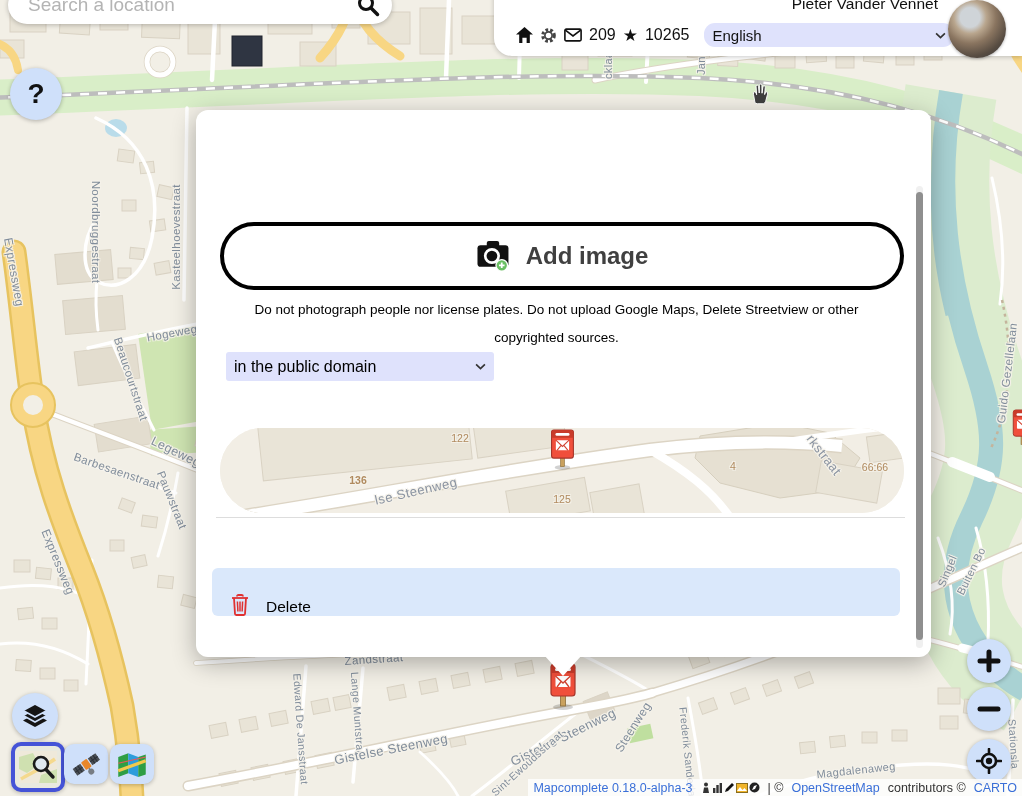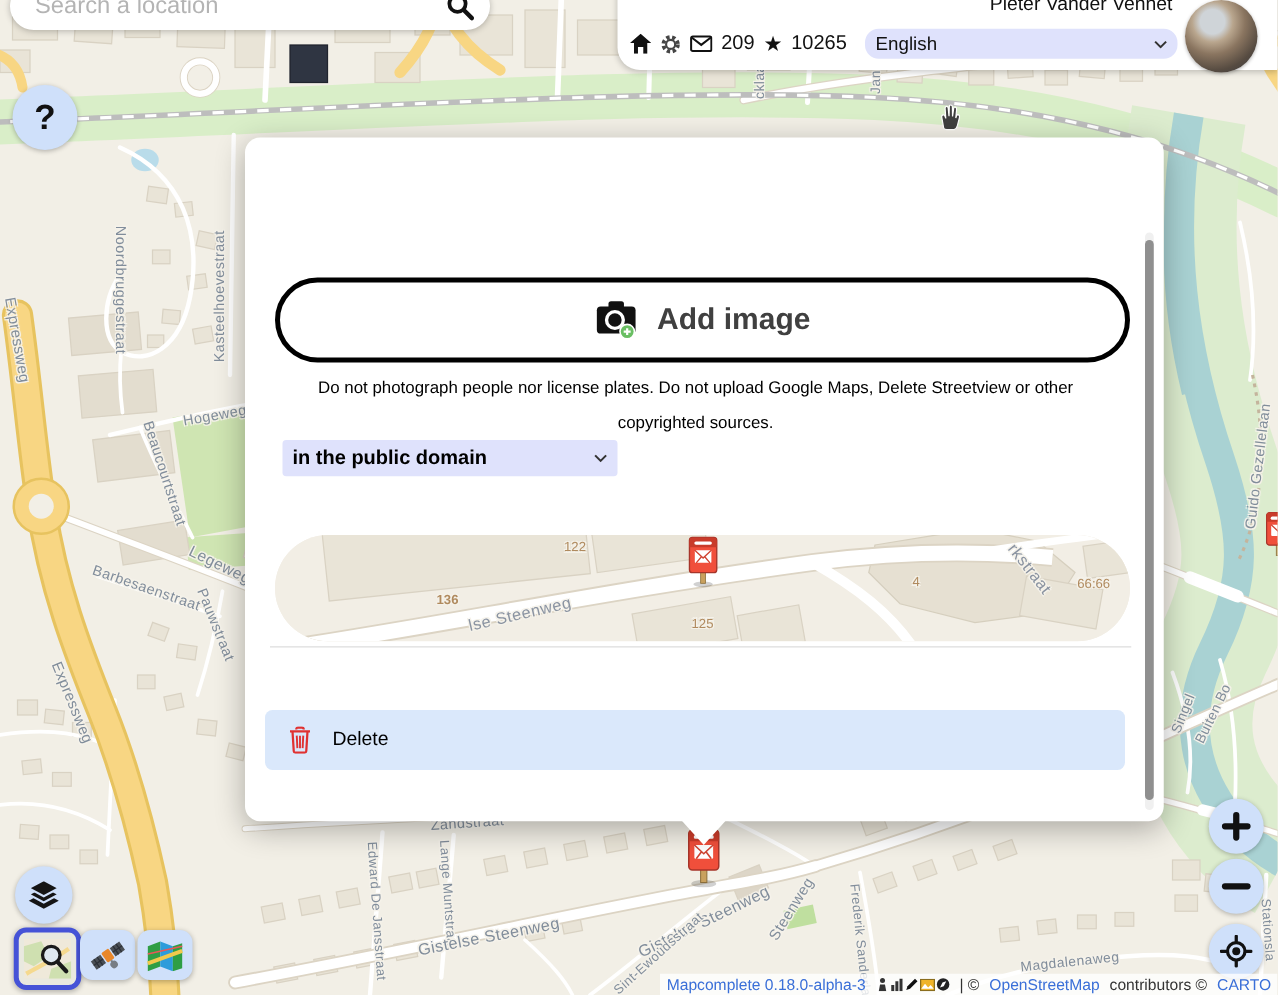--- a/index.html
+++ b/index.html
@@ -12,21 +12,21 @@
     text-shadow:1px 1px 0 #f5f2ea,-1px -1px 0 #f5f2ea,1px -1px 0 #f5f2ea,-1px 1px 0 #f5f2ea,0 0 3px #f5f2ea;}
   
   #searchbox{left:8px;top:-14px;width:384px;height:38px;background:#fff;border-radius:19px;
     box-shadow:0 1px 5px rgba(0,0,0,.25);z-index:20;display:flex;align-items:center;}
   #searchbox .ph{margin-left:20px;font-size:19px;color:#b4b4b4;flex:1;}
   #searchbox svg{margin-right:12px;}
   
   #userpanel{right:0;top:-16px;width:528px;height:72px;background:#fff;border-radius:0 0 0 18px;
     box-shadow:0 1px 5px rgba(0,0,0,.22);z-index:20;}
   #username{position:absolute;top:11px;right:84px;font-size:15.5px;color:#111;white-space:nowrap;}
-  #iconrow{position:absolute;left:10px;top:38px;height:26px;display:flex;align-items:center;gap:7px;justify-content:space-between;}
+  #iconrow{position:absolute;left:22px;top:38px;height:26px;display:flex;align-items:center;gap:7px;justify-content:space-between;}
   .count{font-size:16px;color:#111;}
   .star-glyph{font-size:17px;color:#111;line-height:1;}
   .select{background:#dfe2fc;border-radius:3px;height:24px;display:flex;align-items:center;
     padding:0 8px;cursor:pointer;}
   #lang-select{width:234px;font-size:15px;color:#111;margin-left:8px;border-radius:11px;}
   #lang-select span{flex:1;}
   #avatar{position:absolute;right:16px;top:16px;width:58px;height:58px;border-radius:50%;
     background:radial-gradient(circle at 38% 30%,#cfd4d8 0 18%,#b9a68e 30%,#8a7560 48%,#564b41 72%,#33373e 100%);
     box-shadow:0 1px 3px rgba(0,0,0,.3);}
   
@@ -51,31 +51,31 @@
   #dlg-logo{position:absolute;right:20px;top:20px;}
   #scroll-track{position:absolute;right:8px;top:76px;width:7px;height:462px;background:#f0f0f0;border-radius:4px;}
   #scroll-thumb{position:absolute;right:8px;top:82px;width:7px;height:448px;background:#8f8f8f;border-radius:4px;}
   #addimg-btn{position:absolute;left:24px;top:112px;width:684px;height:68px;border:4px solid #000;
     border-radius:40px;background:#fff;display:flex;align-items:center;justify-content:center;gap:14px;cursor:pointer;box-sizing:border-box;}
   #addimg-btn .lbl{font-size:24px;font-weight:bold;color:#404040;}
   #disclaimer{position:absolute;left:30px;right:44px;top:186px;text-align:center;font-size:13.5px;
     line-height:28px;color:#000;}
   #license-row{position:absolute;left:24px;top:242px;display:flex;align-items:center;font-size:17px;color:#000;}
   #license-select{width:252px;height:29px;font-size:16px;margin-left:6px;}
-  #license-select span{flex:1;font-weight:bold;}
+  #license-select span{flex:1;}
   #minimap{position:absolute;left:24px;top:318px;width:684px;height:85px;border-radius:43px;
     overflow:hidden;background:#f2eee5;}
   #minimap-labels{position:absolute;left:0;top:0;width:684px;height:85px;pointer-events:none;}
   .mm-label{position:absolute;white-space:nowrap;
     text-shadow:1px 1px 0 #f5f2ea,-1px -1px 0 #f5f2ea,1px -1px 0 #f5f2ea,-1px 1px 0 #f5f2ea;}
   .mm-label.num{color:#b08a5e;font-size:10.5px;}
   .mm-label.street{color:#8a93a1;font-size:13px;letter-spacing:.5px;}
   #dlg-divider{position:absolute;left:20px;right:26px;top:407px;border-top:1px solid #ddd;}
   #delete-btn{position:absolute;left:16px;top:458px;width:688px;height:48px;background:#dae8fb;
-    border-radius:6px;display:flex;align-items:center;cursor:pointer;box-sizing:border-box;}
+    border-radius:6px;display:flex;align-items:flex-end;cursor:pointer;box-sizing:border-box;}
   #delete-btn svg{margin-left:18px;}
   #delete-btn .lbl{margin-left:16px;font-size:15.5px;color:#000;}
   
   #dlg-pointer{left:544px;top:655px;width:0;height:0;border-left:19px solid transparent;
     border-right:19px solid transparent;border-top:21px solid #fff;z-index:60;}
   
   .marker{position:absolute;z-index:40;}
   
   #attribution{position:absolute;right:0;bottom:0;height:17px;display:flex;align-items:center;gap:8px;
     padding:0 5px;background:rgba(255,255,255,.78);font-size:12.5px;color:#333;z-index:15;white-space:nowrap;}

